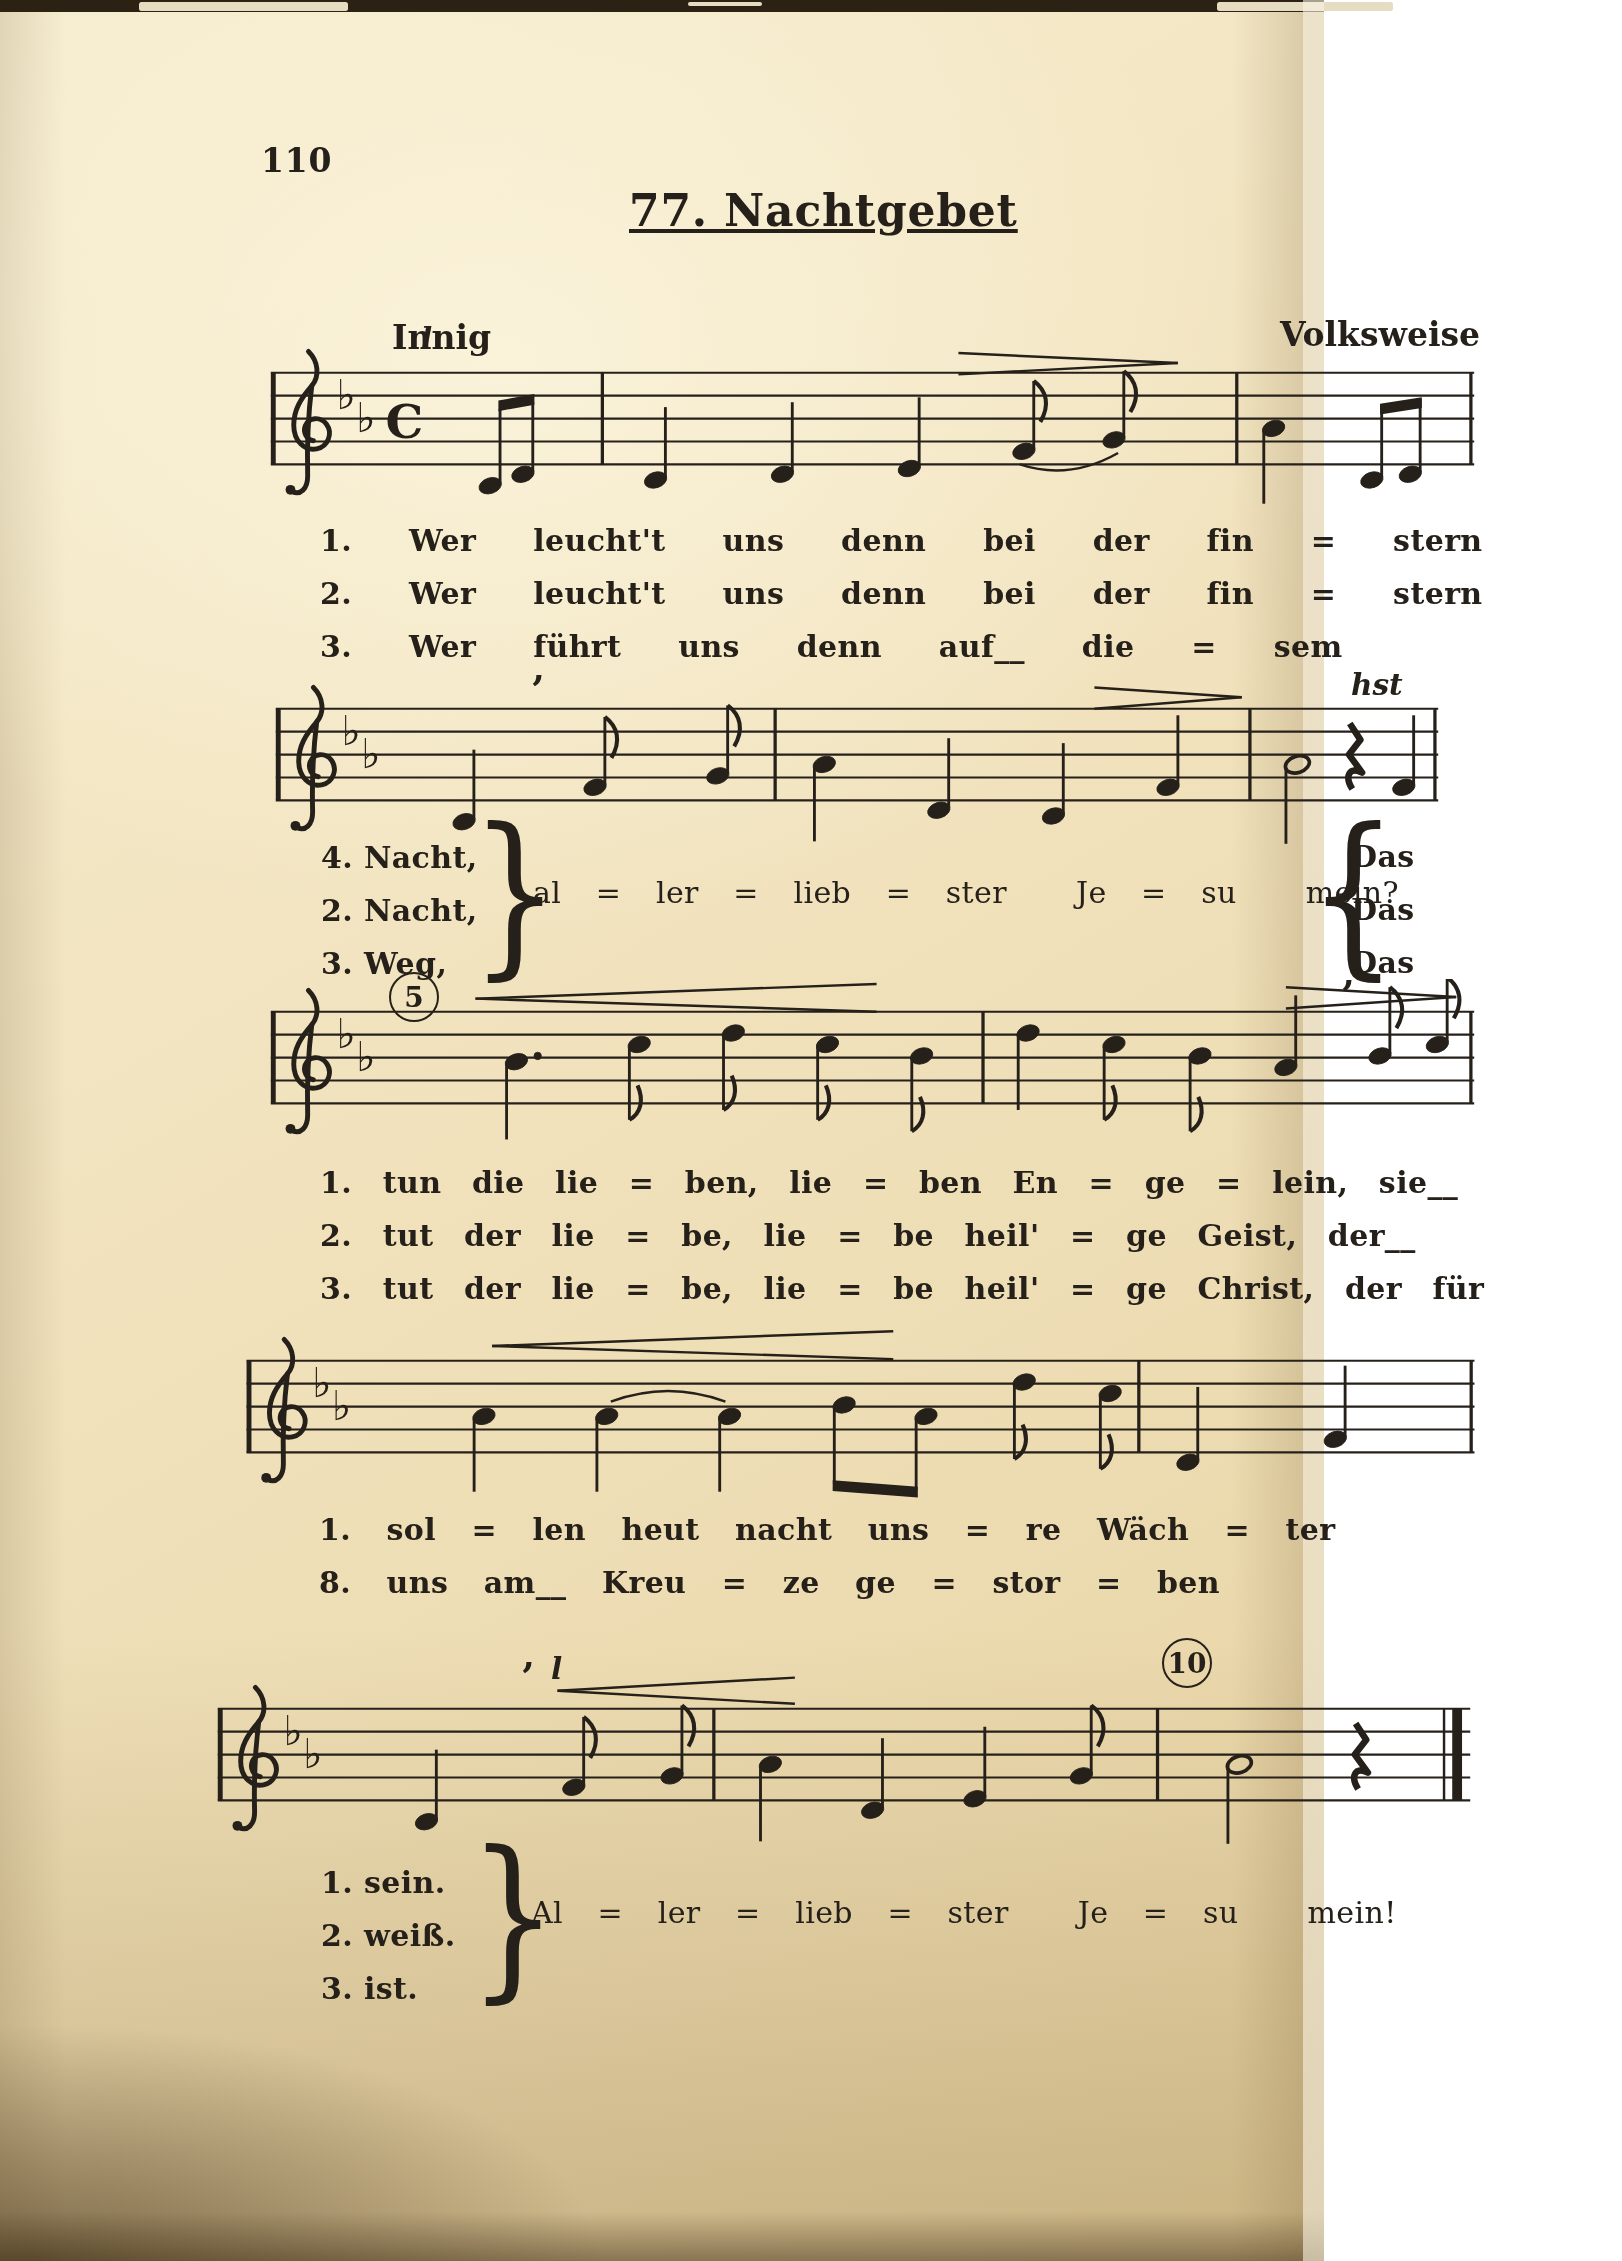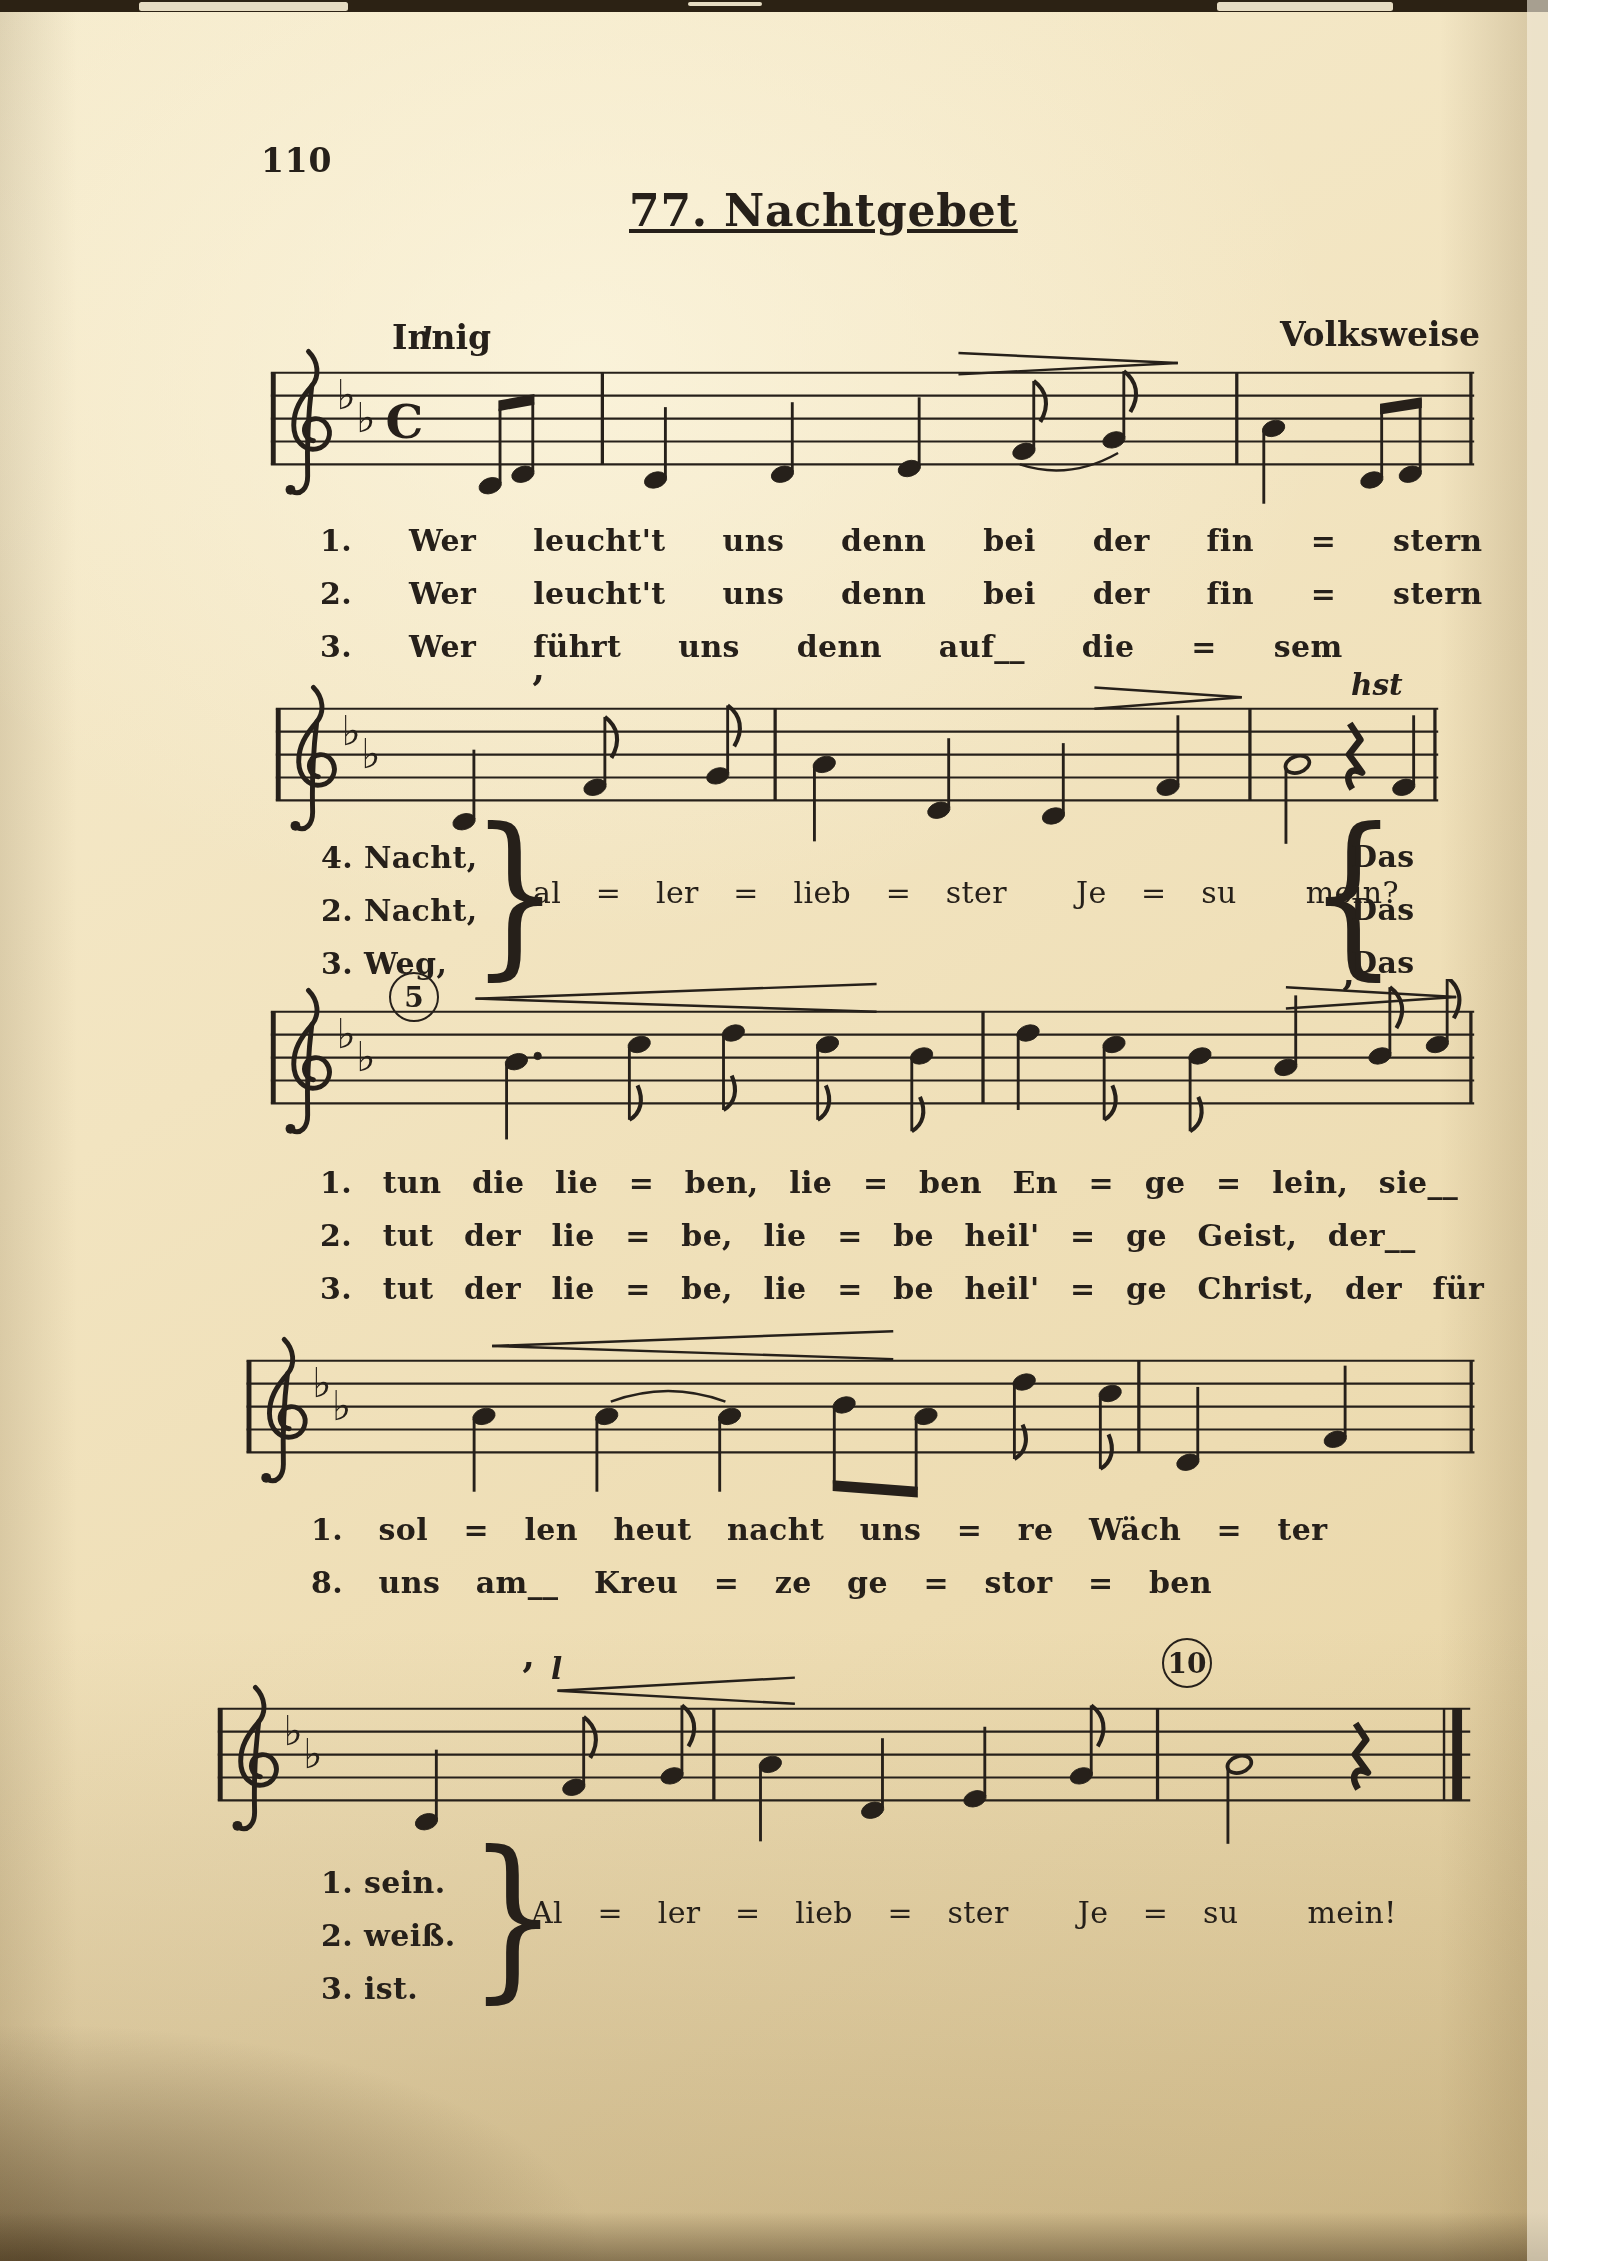--- a/index.html
+++ b/index.html
@@ -1,18 +1,18 @@
 <!DOCTYPE html>
 <html style="font-size:13px"><head>
 <meta charset="utf-8">
 <style>
   html,body{margin:0;padding:0;}
   body{width:1623px;height:2261px;overflow:hidden;
        font-family:"DejaVu Serif", serif;color:#26201a;}
-  #page{position:relative;width:1548px;height:2261px;
+  #page{position:relative;width:1324px;height:2261px;
     background:
       radial-gradient(1065px 820px at 38% 16%, rgba(252,246,224,.75), rgba(252,246,224,0) 70%),
       linear-gradient(to bottom, rgba(0,0,0,0) 72%, rgba(126,98,52,.28) 100%),
       linear-gradient(to right, rgba(96,74,38,.16) 0%, rgba(96,74,38,0) 5%, rgba(96,74,38,0) 93%, rgba(120,95,55,.22) 99%),
       linear-gradient(150deg,#f6ecce 0%,#f2e4c0 38%,#eddcb2 68%,#e6d2a1 100%);
   }
   .top-edge{position:absolute;left:0;top:0;width:100%;height:12.3px;background:#2c2214;}
   .tear{position:absolute;top:1.6px;height:9px;background:#e6dcc2;border-radius:2.5px;}
   .corner-shadow{position:absolute;left:0;bottom:0;width:623px;height:246px;
       background:radial-gradient(ellipse at 6% 100%, rgba(58,40,16,.55), rgba(58,40,16,0) 68%);}
@@ -296,21 +296,21 @@
       <ellipse cx="1150" cy="164" rx="14" ry="9.5" transform="rotate(-18 1150 164)"></ellipse>
       <line x1="1162" y1="161" x2="1162" y2="72" stroke-width="3.5"></line>
       <ellipse cx="1330" cy="136" rx="14" ry="9.5" transform="rotate(-18 1330 136)"></ellipse>
       <line x1="1342" y1="133" x2="1342" y2="46" stroke-width="3.5"></line>
     </g>
     <g class="ink" stroke-width="3">
       <line x1="300" y1="22" x2="790" y2="4"></line>
         <line x1="300" y1="22" x2="790" y2="38"></line>
     </g>
   </svg>
-  <div class="lyrics ws30" style="left:311px;top:1493px;">
+  <div class="lyrics ws30" style="left:319px;top:1493px;">
     <div class="lyric-line">1. sol = len heut nacht uns = re Wäch = ter</div>
     <div class="lyric-line">8. uns am__ Kreu = ze ge = stor = ben</div>
   </div>
 
   <div class="txt breath" style="left:521px;top:1669px;">’</div>
   <div class="txt marking" style="left:551px;top:1651px;">l</div>
   <div class="mnum" style="left:1162px;top:1638px;">10</div>
   <svg class="staff" style="left:217px;top:1676px;" width="1254" height="176" viewBox="0 0 1530 215">
     <g class="ink" stroke-width="2.6">
       <line x1="0" y1="40" x2="1530" y2="40"></line>

